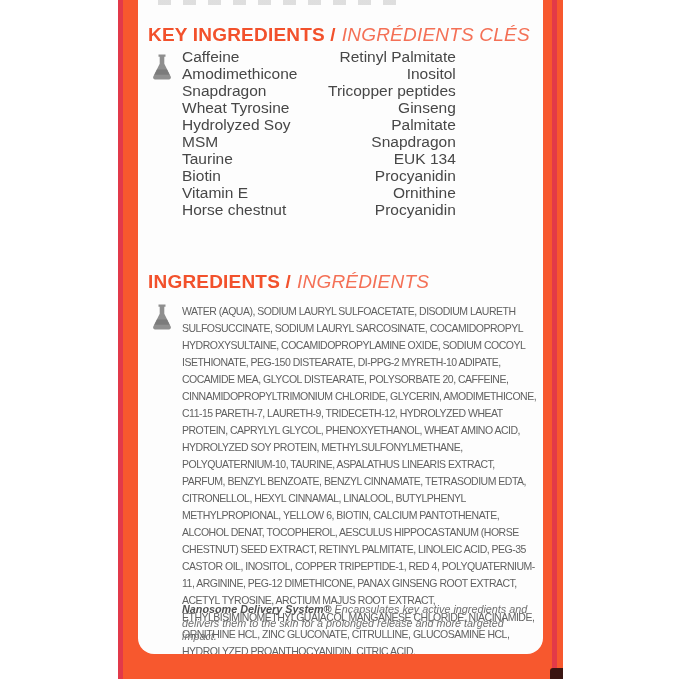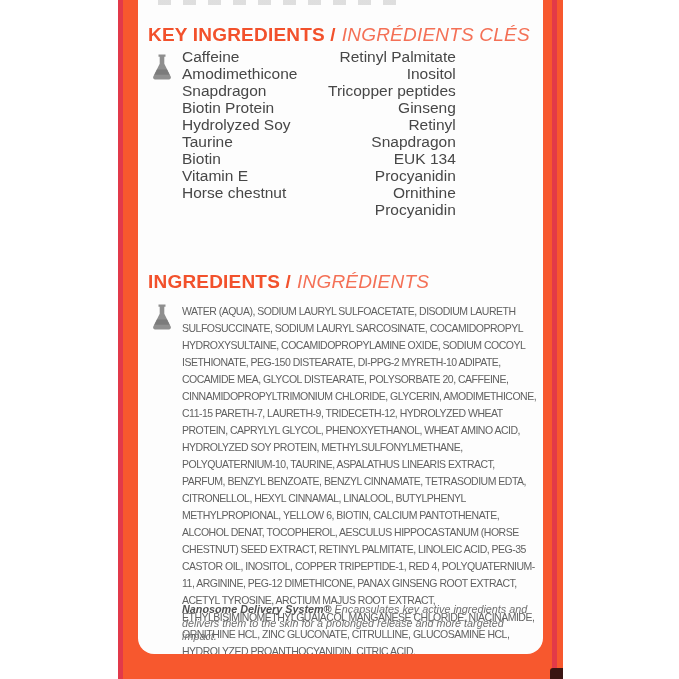--- a/index.html
+++ b/index.html
@@ -80,33 +80,34 @@
       <svg width="24" height="28" viewBox="0 0 24 28" aria-hidden="true">
         <path d="M8.5 1.5h7v2.2h-1.2v7.1l6.4 12.6c.7 1.4-.3 3.1-1.9 3.1H5.2c-1.6 0-2.6-1.7-1.9-3.1L9.7 10.8V3.7H8.5z" fill="#8f8f8f"></path>
         <path d="M7 16.5h10l2.6 5.2H4.4z" fill="#7b7b7b"></path>
       </svg>
     </span>
 
     <div class="col col1">
         <div>Caffeine</div>
         <div>Amodimethicone</div>
         <div>Snapdragon</div>
-        <div>Biotin Protein</div>
+        <div>Wheat Tyrosine</div>
         <div>Hydrolyzed Soy</div>
+        <div>MSM</div>
         <div>Taurine</div>
         <div>Biotin</div>
         <div>Vitamin E</div>
         <div>Horse chestnut</div>
       </div>
     <div class="col col2">
         <div>Retinyl Palmitate</div>
         <div>Inositol</div>
         <div>Tricopper peptides</div>
         <div>Ginseng</div>
-        <div>Retinyl</div>
+        <div>Palmitate</div>
         <div>Snapdragon</div>
         <div>EUK 134</div>
         <div>Procyanidin</div>
         <div>Ornithine</div>
         <div>Procyanidin</div>
       </div>
 
     <div class="heading h2">
       <span class="en">INGREDIENTS /</span><span class="fr">INGRÉDIENTS</span>
     </div>

